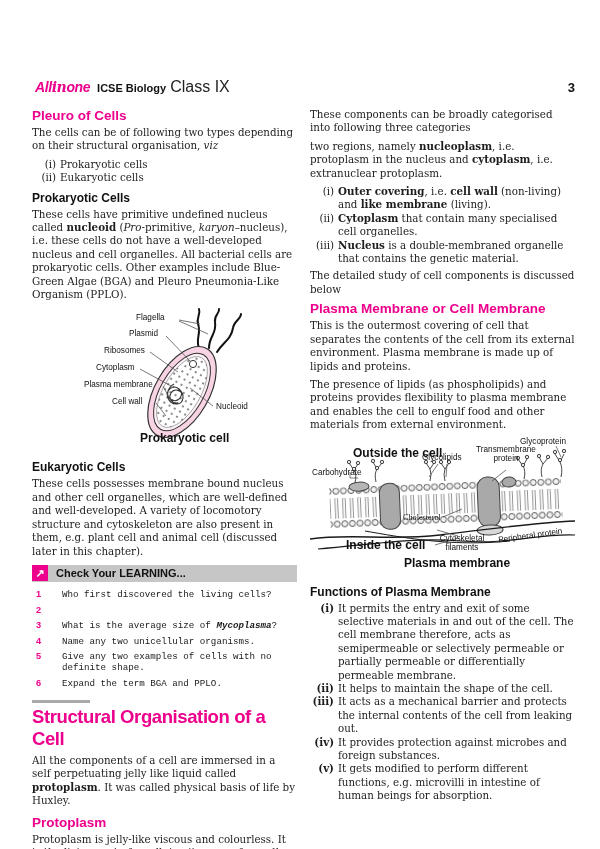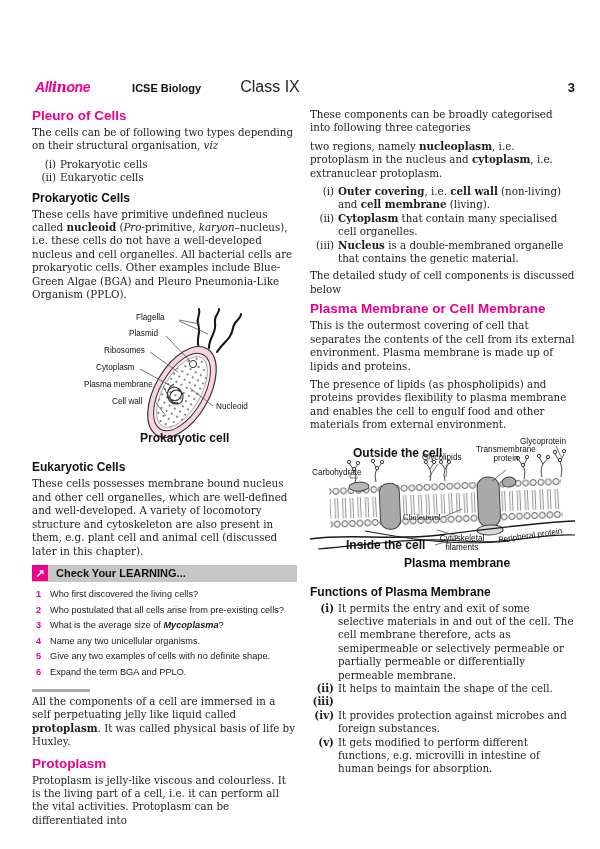--- a/index.html
+++ b/index.html
@@ -1,19 +1,19 @@
 <!DOCTYPE html>
 <html><head>
 <meta charset="utf-8">
 <style>
   html,body{margin:0;padding:0;background:#fff;}
   .page{position:relative;width:600px;height:849px;background:#ffffff;overflow:hidden;
         font-family:"DejaVu Serif", serif;color:#1d1d1d;}
   
-  .hdr{position:absolute;top:78px;left:35px;right:25px;display:flex;align-items:baseline;gap:35px;}
+  .hdr{position:absolute;top:78px;left:35px;right:25px;display:flex;align-items:baseline;}
   .logo{font-family:"Liberation Sans",sans-serif;color:#ec008c;font-size:14px;font-style:italic;letter-spacing:-0.4px;}
   .logo .p1,.logo .p3{font-weight:800;}
   .logo .p2{font-family:"DejaVu Serif",serif;font-weight:600;}
   .hdr .bt{font-family:"Liberation Sans",sans-serif;font-weight:bold;font-size:11px;color:#111;margin-left:7px;}
   .hdr .bs{font-family:"Liberation Sans",sans-serif;font-size:16px;color:#222;margin-left:4px;}
   .hdr .pg{margin-left:auto;font-family:"Liberation Sans",sans-serif;font-weight:bold;font-size:13px;color:#111;}
   
   .cols{position:absolute;top:108px;left:32px;width:543px;display:flex;gap:13px;}
   .col{width:265px;}
   p{margin:0 0 5px 0;font-size:10.3px;line-height:13.4px;text-align:left;}
@@ -36,21 +36,21 @@
   .fig-mem{width:265px;height:142px;margin:2px 0 2px 0;}
   
   .check{margin-top:7px;}
   .check-bar{display:flex;align-items:center;height:17px;background:#c6c6c6;}
   .check-icon{width:16px;height:16px;background:#ec008c;color:#fff;display:flex;align-items:center;justify-content:center;
               font-family:"Liberation Sans",sans-serif;font-weight:bold;font-size:11px;flex:0 0 auto;}
   .check-title{font-family:"Liberation Sans",sans-serif;font-weight:bold;font-size:11px;color:#111;margin-left:8px;}
   .qlist{margin:7px 0 0 4px;}
   .qrow{display:flex;font-family:"Liberation Sans",sans-serif;font-size:9.2px;line-height:11px;margin-bottom:4.6px;}
   .qnum{color:#ec008c;font-weight:bold;min-width:10px;flex:0 0 auto;}
-  .qtext{margin-left:4px;color:#1a1a1a;}
+  .qtext{margin-left:16px;color:#1a1a1a;font-family:Liberation Mono, monospace;}
   .divider{width:58px;height:3px;background:#a9a9a9;margin:11px 0 3px 0;}
 </style>
 </head>
 <body>
 
 <div class="page">
 
   <div class="hdr">
     <span class="logo"><span class="p1">All</span><span class="p2">in</span><span class="p3">one</span></span>
     <span class="bt">ICSE Biology</span>
@@ -129,21 +129,20 @@
           <span class="check-icon">↗</span>
           <span class="check-title">Check Your LEARNING...</span>
         </div>
         <div class="qlist">
           <div class="qrow">
               <span class="qnum">1</span>
               <span class="qtext"><span>Who first discovered the living cells?</span></span>
             </div>
           <div class="qrow">
               <span class="qnum">2</span>
-              <span class="qtext"><span>Who postulated that all cells arise from pre-existing cells?</span></span>
             </div>
           <div class="qrow">
               <span class="qnum">3</span>
               <span class="qtext"><span>What is the average size of </span><span style="font-weight: bold; font-style: italic;">Mycoplasma</span><span>?</span></span>
             </div>
           <div class="qrow">
               <span class="qnum">4</span>
               <span class="qtext"><span>Name any two unicellular organisms.</span></span>
             </div>
           <div class="qrow">
@@ -151,33 +150,34 @@
               <span class="qtext"><span>Give any two examples of cells with no definite shape.</span></span>
             </div>
           <div class="qrow">
               <span class="qnum">6</span>
               <span class="qtext"><span>Expand the term BGA and PPLO.</span></span>
             </div>
         </div>
       </div>
 
       <div class="divider"></div>
+      <div class="h-big">Structural Organisation of a Cell</div>
       <p><span>All the components of a cell are immersed in a self perpetuating jelly like liquid called </span><span style="font-weight: bold;">protoplasm</span><span>. It was called physical basis of life by Huxley.</span></p>
 
       <div class="h-pink mt">Protoplasm</div>
       <p>Protoplasm is jelly-like viscous and colourless. It is the living part of a cell, i.e. it can perform all the vital activities. Protoplasm can be differentiated into</p>
     </div>
 
     <div class="col">
       <p>These components can be broadly categorised into following three categories</p>
       <p><span>two regions, namely </span><span style="font-weight: bold;">nucleoplasm</span><span>, i.e. protoplasm in the nucleus and </span><span style="font-weight: bold;">cytoplasm</span><span>, i.e. extranuclear protoplasm.</span></p>
       <div class="hlist">
         <div class="hrow">
             <span class="n">(i)</span>
-            <span class="t"><span style="font-weight: bold;">Outer covering</span><span>, i.e. </span><span style="font-weight: bold;">cell wall</span><span> (non-living) and </span><span style="font-weight: bold;">cell membrane</span><span> (living).</span></span>
+            <span class="t"><span style="font-weight: bold;">Outer covering</span><span>, i.e. </span><span style="font-weight: bold;">cell wall</span><span> (non-living) and </span><span style="font-weight: bold;">like membrane</span><span> (living).</span></span>
           </div>
         <div class="hrow">
             <span class="n">(ii)</span>
             <span class="t"><span style="font-weight: bold;">Cytoplasm</span><span> that contain many specialised cell organelles.</span></span>
           </div>
         <div class="hrow">
             <span class="n">(iii)</span>
             <span class="t"><span style="font-weight: bold;">Nucleus</span><span> is a double-membraned organelle that contains the genetic material.</span></span>
           </div>
       </div>
@@ -271,20 +271,21 @@
         <div class="hrow">
             <span class="n b">(i)</span>
             <span class="t">It permits the entry and exit of some selective materials in and out of the cell. The cell membrane therefore, acts as semipermeable or selectively permeable or partially permeable or differentially permeable membrane.</span>
           </div>
         <div class="hrow">
             <span class="n b">(ii)</span>
             <span class="t">It helps to maintain the shape of the cell.</span>
           </div>
         <div class="hrow">
             <span class="n b">(iii)</span>
+            <span class="t">It acts as a mechanical barrier and protects the internal contents of the cell from leaking out.</span>
           </div>
         <div class="hrow">
             <span class="n b">(iv)</span>
             <span class="t">It provides protection against microbes and foreign substances.</span>
           </div>
         <div class="hrow">
             <span class="n b">(v)</span>
             <span class="t">It gets modified to perform different functions, e.g. microvilli in intestine of human beings for absorption.</span>
           </div>
       </div>

